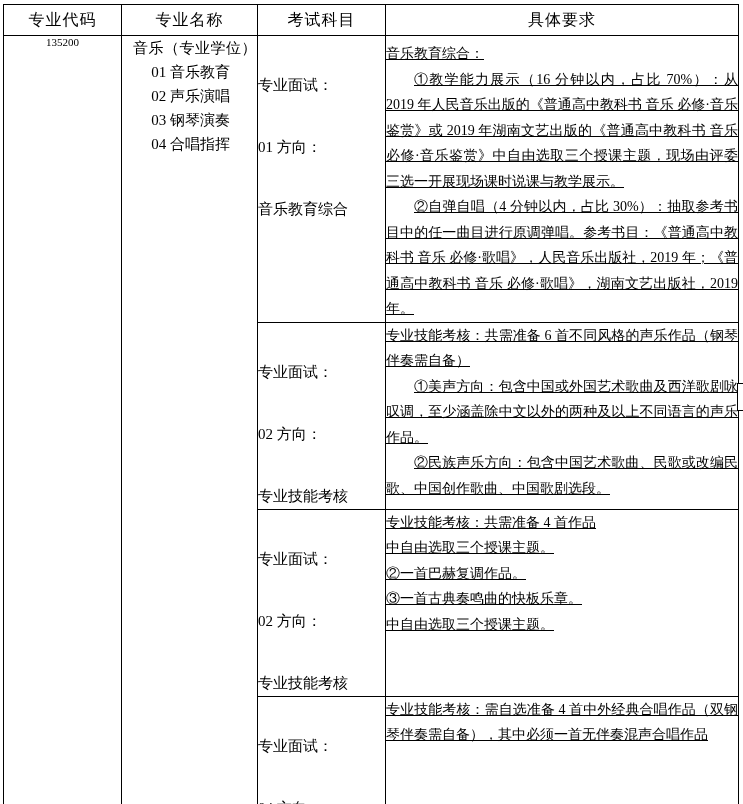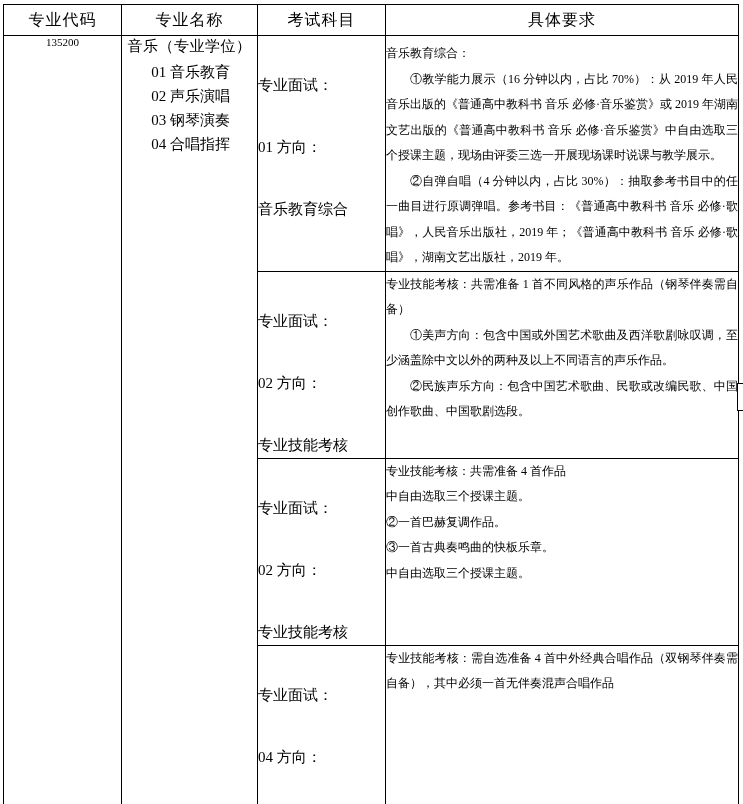--- a/index.html
+++ b/index.html
@@ -56,44 +56,44 @@
     line-height: 24px;
     padding: 0 6px;
   }
   .name-cell .nm-line {
     display: block;
     text-align: center;
     padding-left: 2px;
   }
   .name-cell .nm-title {
     display: block;
-    text-align: center;
+    text-align: right;
     padding-left: 0px;
     letter-spacing: 0.5px;
-    font-family: Liberation Mono, monospace;
   }
 
   .subject-cell {
     vertical-align: middle;
     font-size: 15px;
     line-height: 26px;
     padding: 0 8px;
   }
   .subject-cell .sj-line {
     display: block;
     white-space: nowrap;
     margin-top: 36px;
   }
 
   .detail-cell {
-    font-size: 12px;
+    font-size: 14px;
     line-height: 25.5px;
     padding: 6px 8px 8px 10px;
     text-align: justify;
     text-justify: inter-ideograph;
+    text-decoration: underline;
   }
   .detail-cell p {
     margin: 0;
     text-indent: 0;
   }
   .detail-cell p.ind {
     text-indent: 2em;
   }
   .detail-cell p.noind {
     text-indent: 0;
@@ -152,21 +152,21 @@
           <p class="ind">②自弹自唱（4 分钟以内，占比 30%）：抽取参考书目中的任一曲目进行原调弹唱。参考书目：《普通高中教科书 音乐 必修·歌唱》，人民音乐出版社，2019 年；《普通高中教科书 音乐 必修·歌唱》，湖南文艺出版社，2019 年。</p>
         </td>
       </tr>
       <tr>
         <td class="subject-cell">
           <span class="sj-line">专业面试：</span>
           <span class="sj-line">02 方向：</span>
           <span class="sj-line">专业技能考核</span>
         </td>
         <td class="detail-cell">
-          <p class="noind">专业技能考核：共需准备 1 首不同风格的声乐作品（钢琴伴奏需自备）</p>
+          <p class="noind">专业技能考核：共需准备 6 首不同风格的声乐作品（钢琴伴奏需自备）</p>
           <p class="ind">①美声方向：包含中国或外国艺术歌曲及西洋歌剧咏叹调，至少涵盖除中文以外的两种及以上不同语言的声乐作品。</p>
           <p class="ind">②民族声乐方向：包含中国艺术歌曲、民歌或改编民歌、中国创作歌曲、中国歌剧选段。</p>
         </td>
       </tr>
       <tr>
         <td class="subject-cell">
           <span class="sj-line">专业面试：</span>
           <span class="sj-line">02 方向：</span>
           <span class="sj-line">专业技能考核</span>
         </td>

